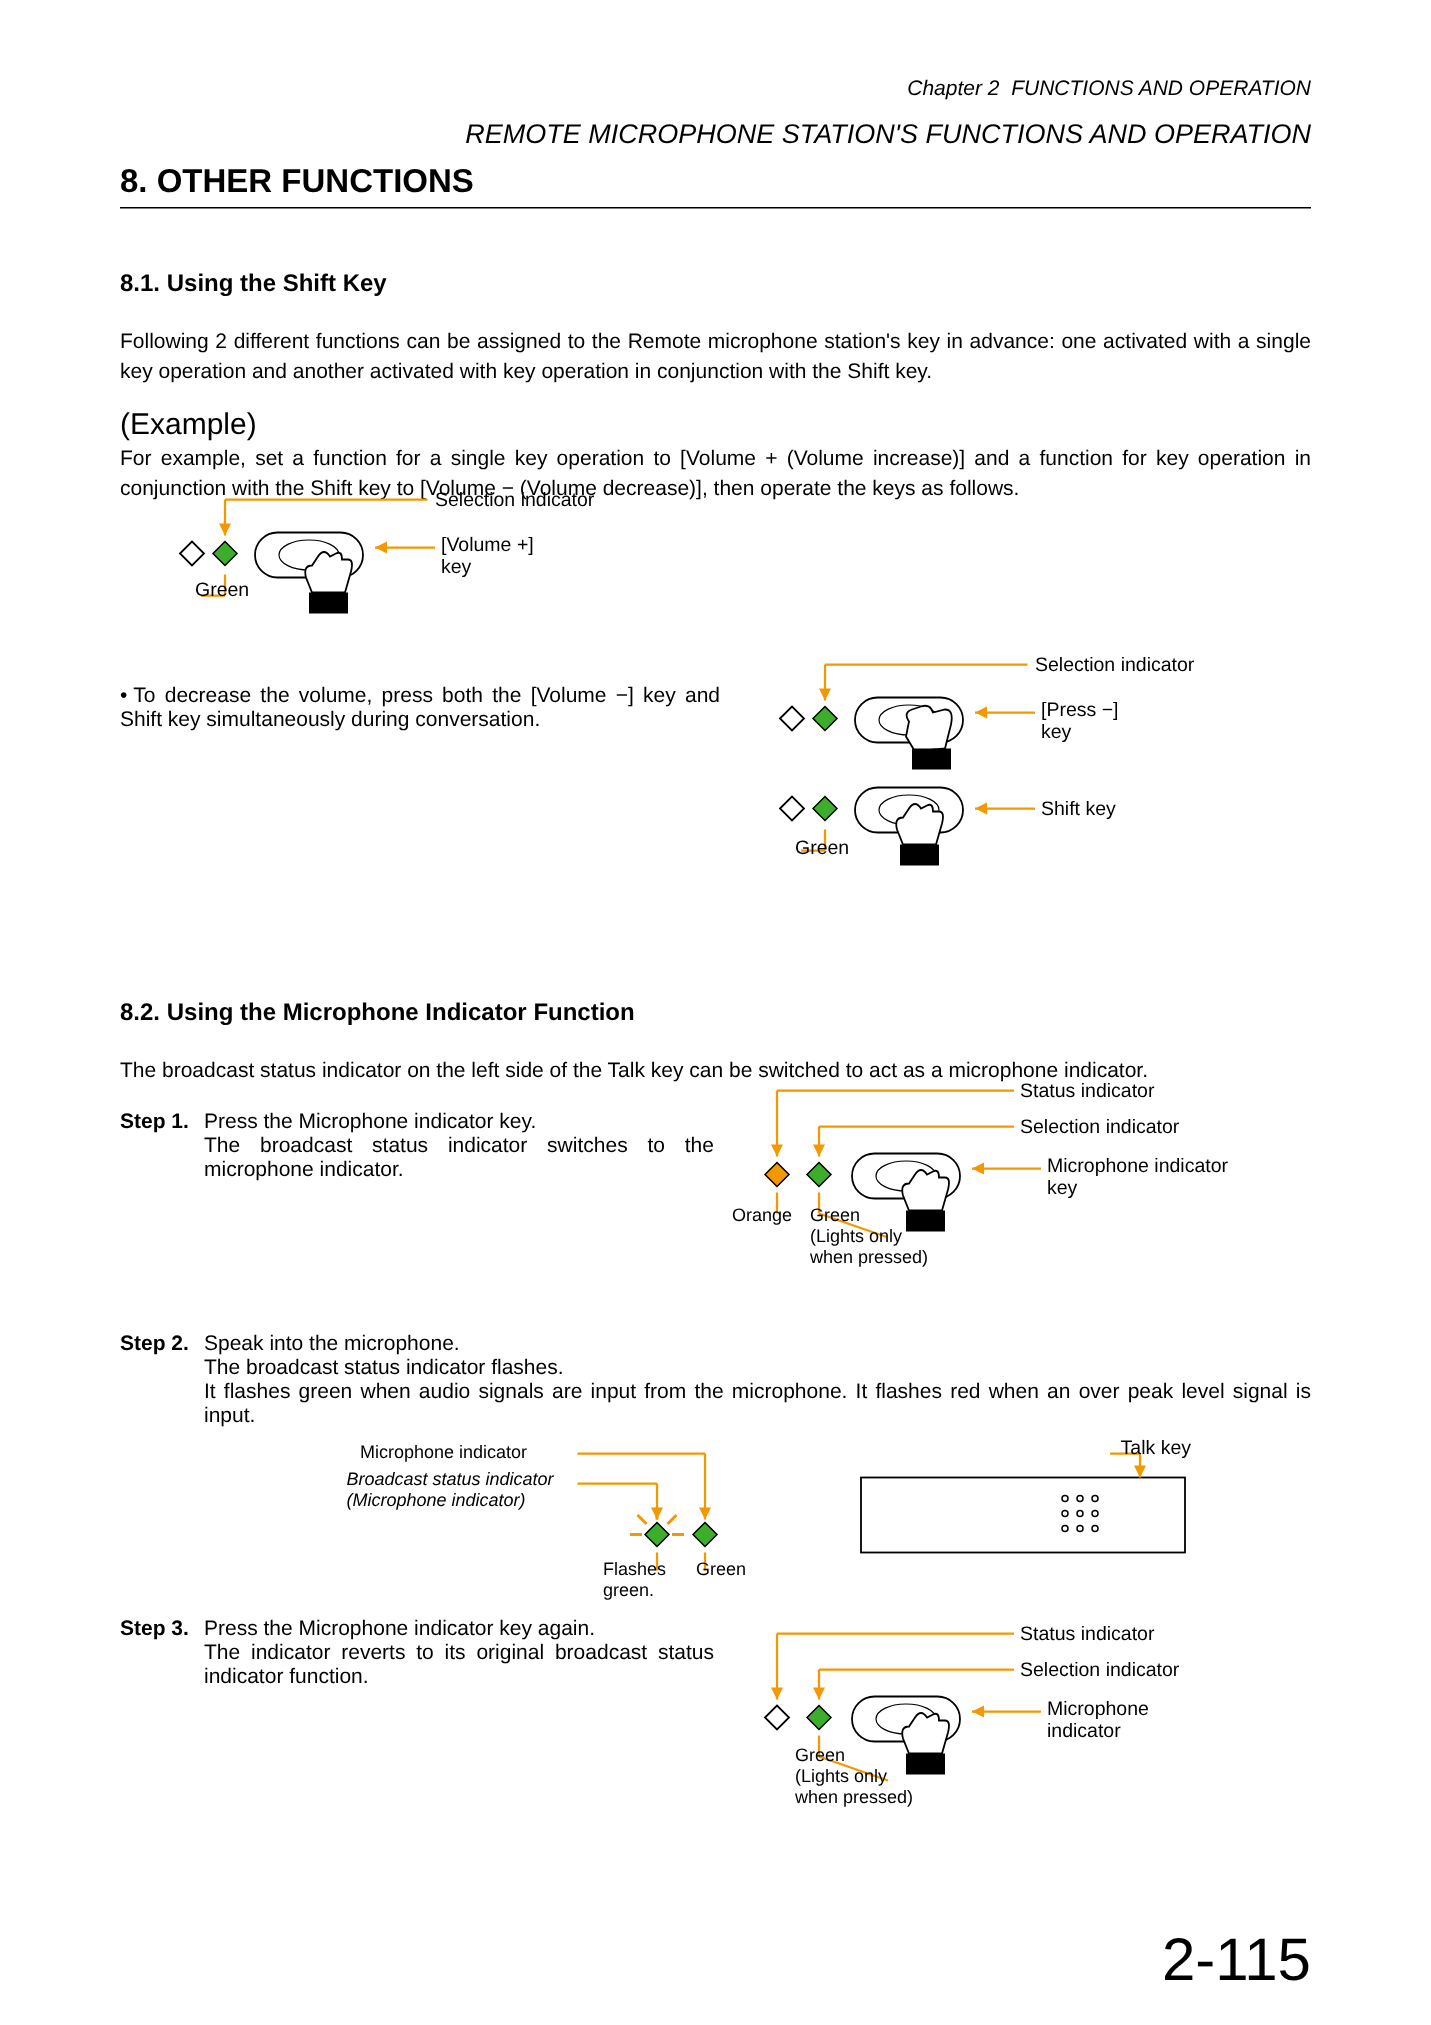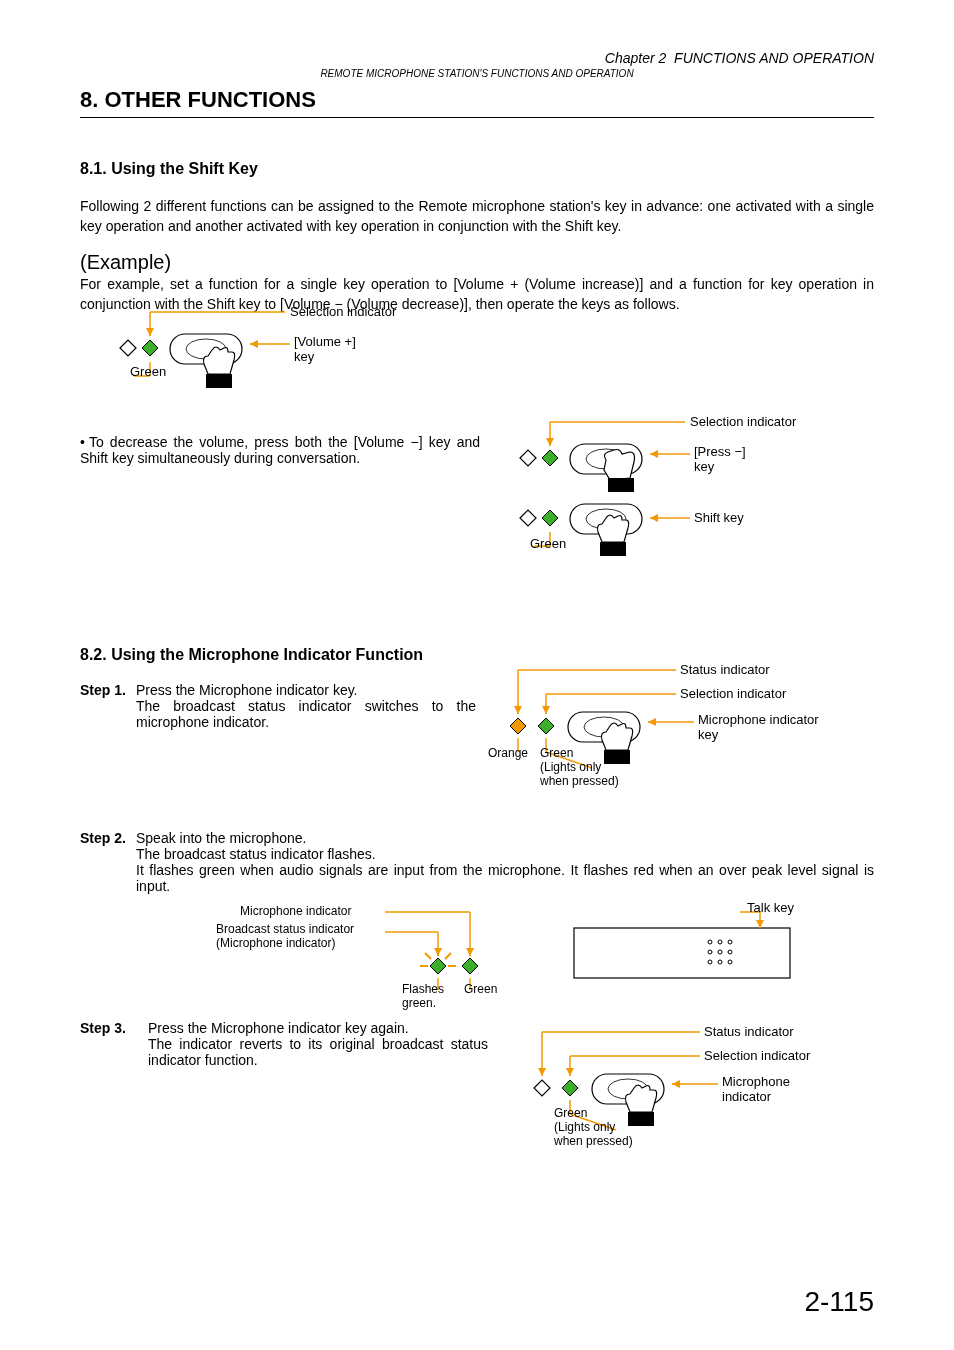--- a/index.html
+++ b/index.html
@@ -1,31 +1,31 @@
 <!DOCTYPE html>
 <html><head>
 <meta charset="utf-8">
 <style>
   * { box-sizing: border-box; margin: 0; padding: 0; }
   html, body { width: 954px; height: 1350px; background: #fff; font-family: Arial, Helvetica, sans-serif; color: #000; }
   .page { position: relative; width: 954px; height: 1350px; padding: 50px 80px 40px 80px; }
   .chapter-line { text-align: right; font-style: italic; color: #000; font-size: 14px; }
   .chapter-line .chapnum { font-weight: normal; }
   .chapter-line .chapname { font-style: italic; }
-  .chapter-sub { text-align: center; font-style: italic; font-size: 10px; margin-top: 2px; }
+  .chapter-sub { text-align: right; font-style: italic; font-size: 18px; margin-top: 13px; }
   .h1 { font-size: 22px; font-weight: bold; border-bottom: 1px solid #000; padding-bottom: 4px; margin-top: 8px; margin-bottom: 42px; }
   .h2 { font-size: 16px; font-weight: bold; margin-bottom: 18px; }
   .body { font-size: 14px; line-height: 1.45; text-align: justify; }
   .example-label { font-size: 20px; margin-top: 14px; }
   .bullet-row { display: flex; align-items: flex-start; margin-top: 18px; }
   .bullet-text { width: 400px; font-size: 14px; text-align: justify; }
   .bullet-text .bdot { padding-right: 4px; }
   .diagram-zone { position: relative; width: 360px; height: 110px; }
   .diagram-zone.tall { height: 170px; }
-  .pagefoot { position: absolute; right: 80px; bottom: 32px; font-size: 28px; }
+  .pagefoot { position: absolute; right: 80px; bottom: 20px; font-size: 40px; }
   .section-gap { height: 70px; }
   .step-row { display: flex; align-items: flex-start; margin-top: 10px; }
   .step-label { font-weight: bold; font-size: 14px; width: 56px; flex: none; }
   .step-text { font-size: 14px; flex: 1; text-align: justify; }
   .step-text-narrow { width: 340px; flex: none; }
   .step-diagram { position: relative; flex: 1; height: 120px; }
   .leader-orange { stroke: #F39800; stroke-width: 1.5; fill: none; }
   .fill-orange { fill: #F39800; }
   .outline { stroke: #000; stroke-width: 1.2; fill: none; }
   .thinline { stroke: #000; stroke-width: 0.8; fill: none; }
@@ -142,20 +142,21 @@
       <div class="label" style="position:absolute; left:214px; top:38px; white-space:pre;">[Press −]
 key</div>
       <div class="label" style="position:absolute; left:214px; top:104px;">Shift key</div>
       <div class="label" style="position:absolute; left:50px; top:130px;">Green</div>
     </div>
   </div>
 
   <div class="section-gap"></div>
 
   <div class="h2">8.2. Using the Microphone Indicator Function</div>
+  <p class="body">The broadcast status indicator on the left side of the Talk key can be switched to act as a microphone indicator.</p>
 
   <div class="step-row" style="margin-top:16px;">
     <div class="step-label">Step 1.</div>
     <div class="step-text step-text-narrow">
       <span>Press the Microphone indicator key.</span><br>
       <span>The broadcast status indicator switches to the microphone indicator.</span>
     </div>
     <div class="step-diagram" style="margin-top:-24px; height:140px;">
       <svg width="400" height="140">
 
@@ -230,21 +231,21 @@
           <polygon points="0,-8 8,0 0,8 -8,0" fill="#3DAE2B" stroke="#000" stroke-width="1"></polygon>
         </g>
         <g transform="translate(252,58)">
             <polygon points="0,8 8,0 16,8 8,16" fill="#3DAE2B" stroke="#000" stroke-width="1"></polygon>
           </g>
 
         <line x1="228" y1="78" x2="228" y2="90" class="leader-orange"></line>
         <line x1="260" y1="78" x2="260" y2="90" class="leader-orange"></line>
       </svg>
       <div class="label-sm" style="position:absolute; left:30px; top:4px;">Microphone indicator</div>
-      <div class="label-sm" style="position:absolute; left:6px; top:22px; white-space:pre;">Broadcast status indicator
+      <div class="label-sm" style="position:absolute; left:21px; top:22px; white-space:pre;font-style:italic;">Broadcast status indicator
 (Microphone indicator)</div>
       <div class="label-sm" style="position:absolute; left:192px; top:82px; white-space:pre;">Flashes
 green.</div>
       <div class="label-sm" style="position:absolute; left:254px; top:82px;">Green</div>
     </div>
 
     <div style="position:relative; width:230px; height:110px;">
       <svg width="230" height="110">
         <rect x="4" y="28" width="216" height="50" class="outline"></rect>
         <g transform="translate(140,42)">
@@ -259,21 +260,21 @@
             <circle cx="20" cy="20" r="2" fill="none" stroke="#000"></circle>
         </g>
         <line x1="190" y1="12" x2="190" y2="28" class="leader-orange"></line>
         <polygon points="190,28 186,20 194,20" class="fill-orange"></polygon>
         <line x1="170" y1="12" x2="190" y2="12" class="leader-orange"></line>
       </svg>
       <div class="label" style="position:absolute; right:6px; top:0px;">Talk key</div>
     </div>
   </div>
 
-  <div class="step-row" style="gap:12px;">
+  <div class="step-row" style="">
     <div class="step-label">Step 3.</div>
     <div class="step-text step-text-narrow">
       <span>Press the Microphone indicator key again.</span><br>
       <span>The indicator reverts to its original broadcast status indicator function.</span>
     </div>
     <div class="step-diagram" style="height:150px;">
       <svg width="400" height="150">
 
         <line x1="42" y1="12" x2="200" y2="12" class="leader-orange"></line>
         <line x1="42" y1="12" x2="42" y2="56" class="leader-orange"></line>

